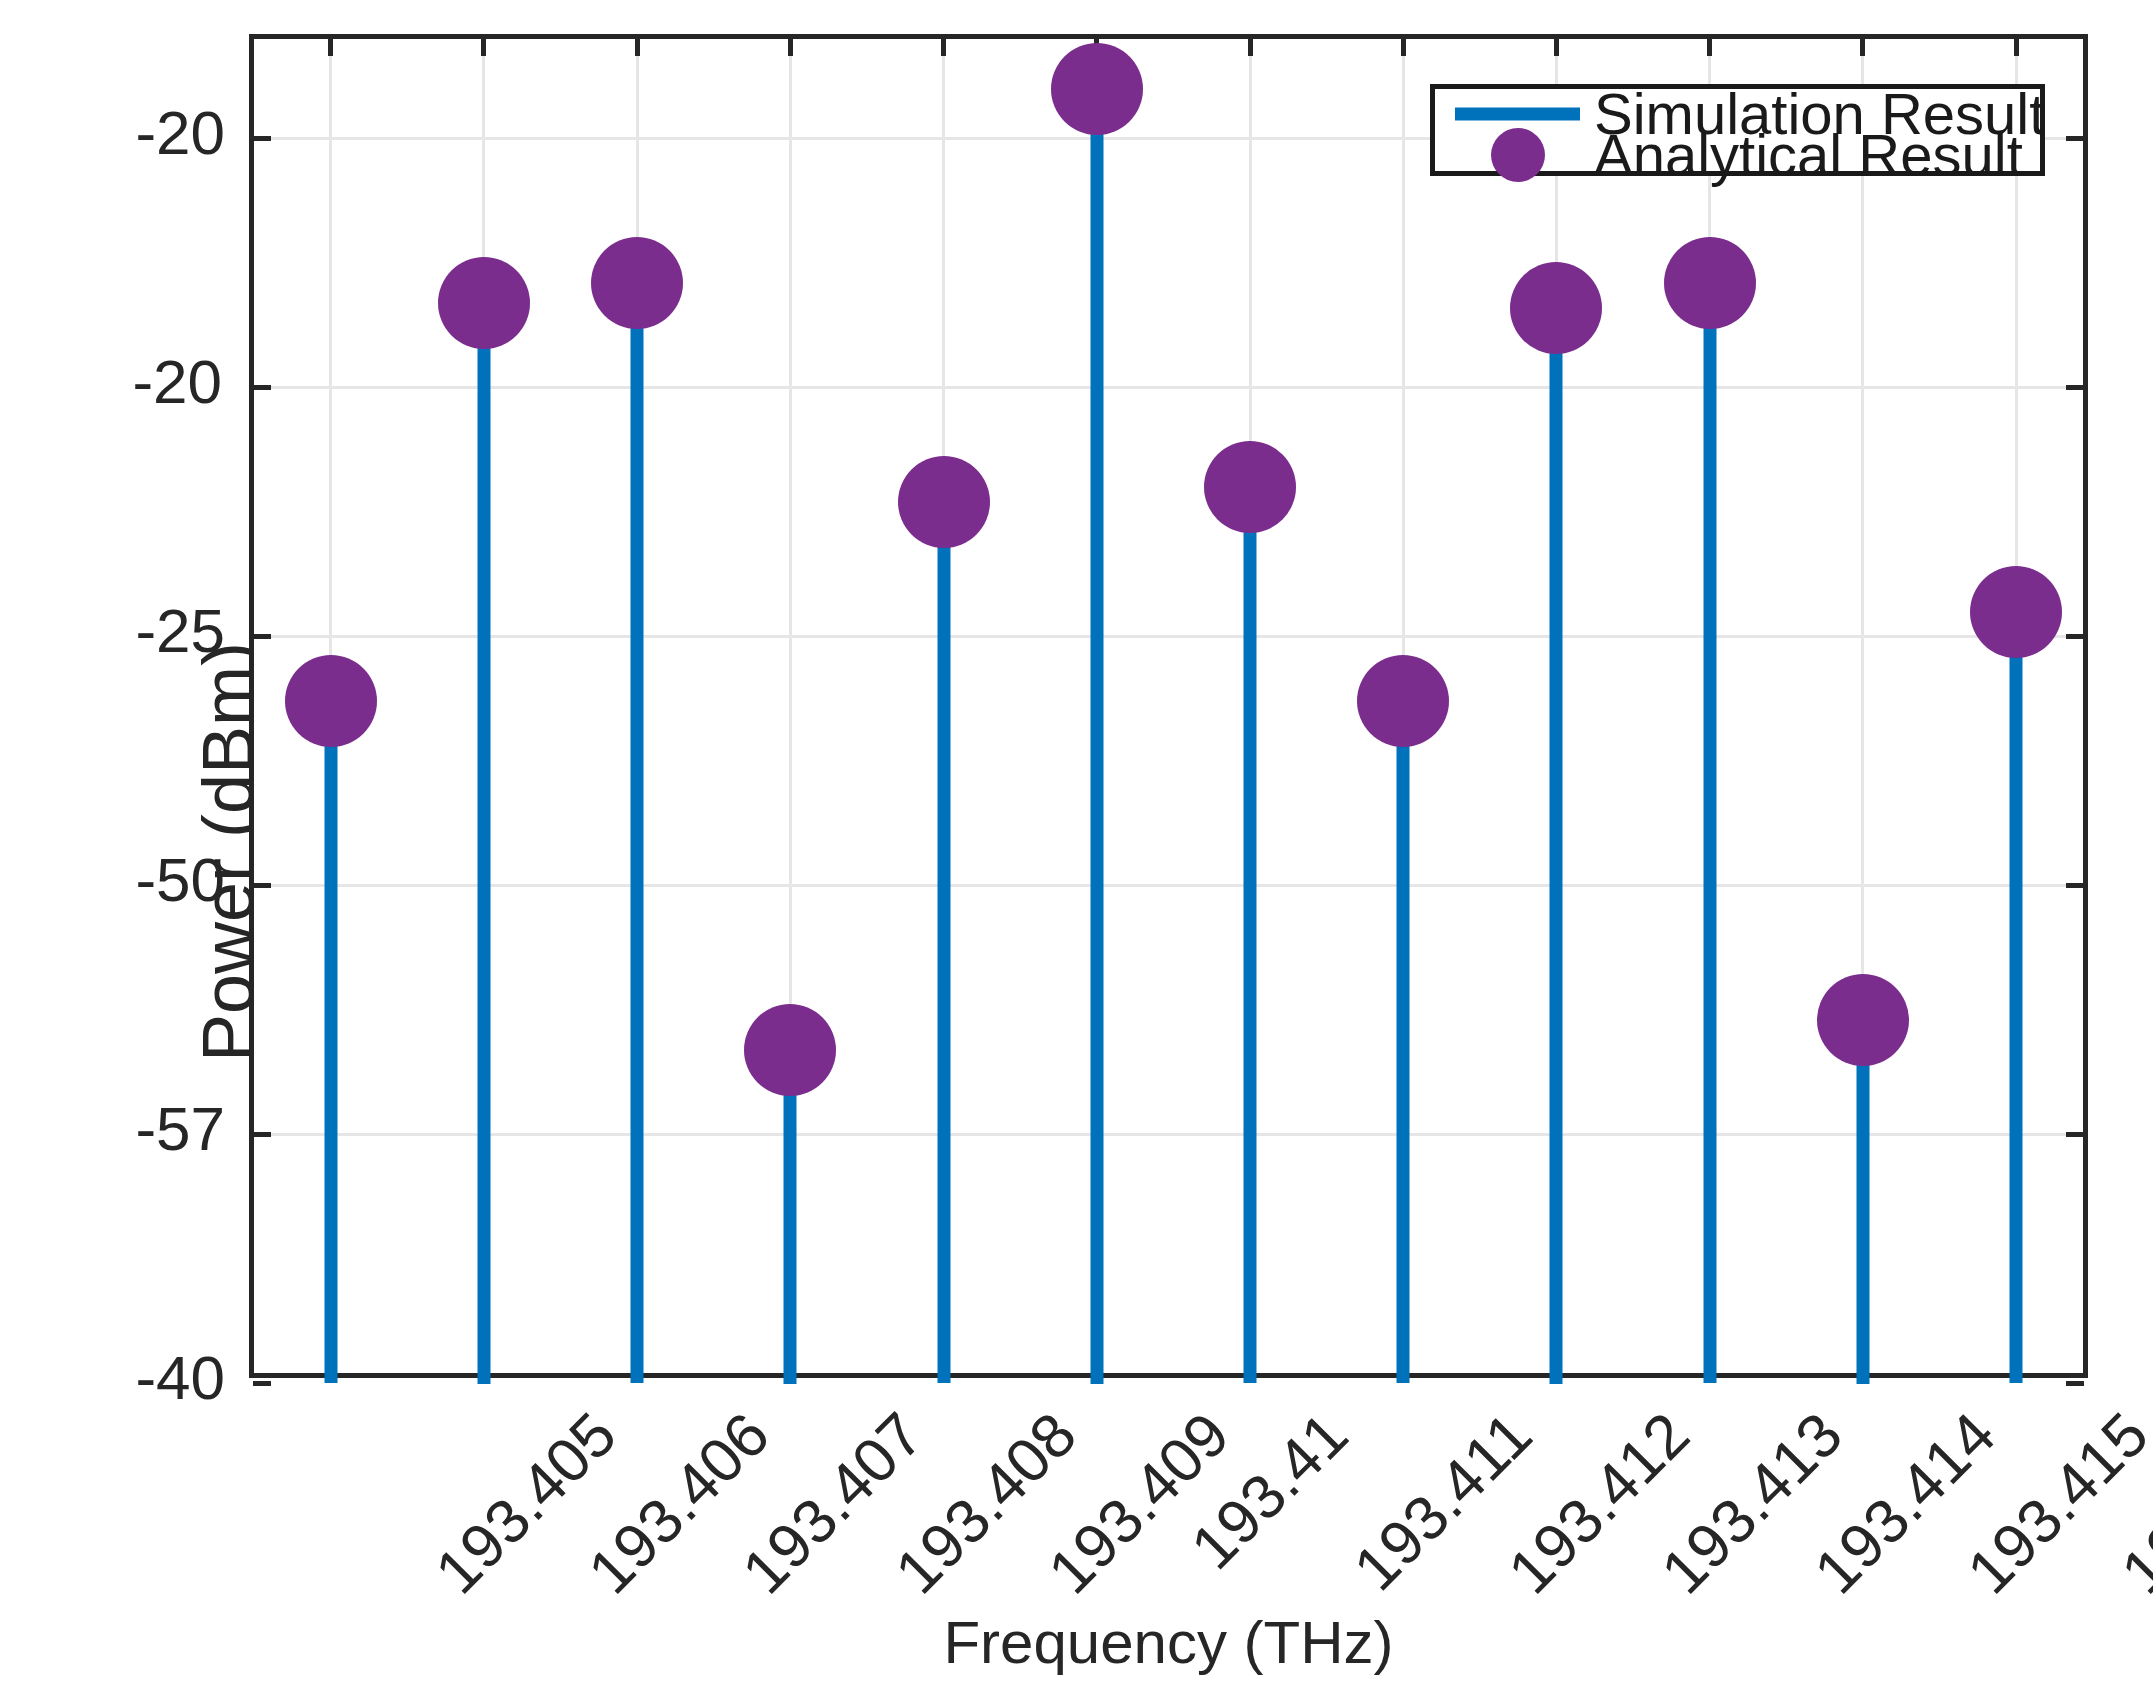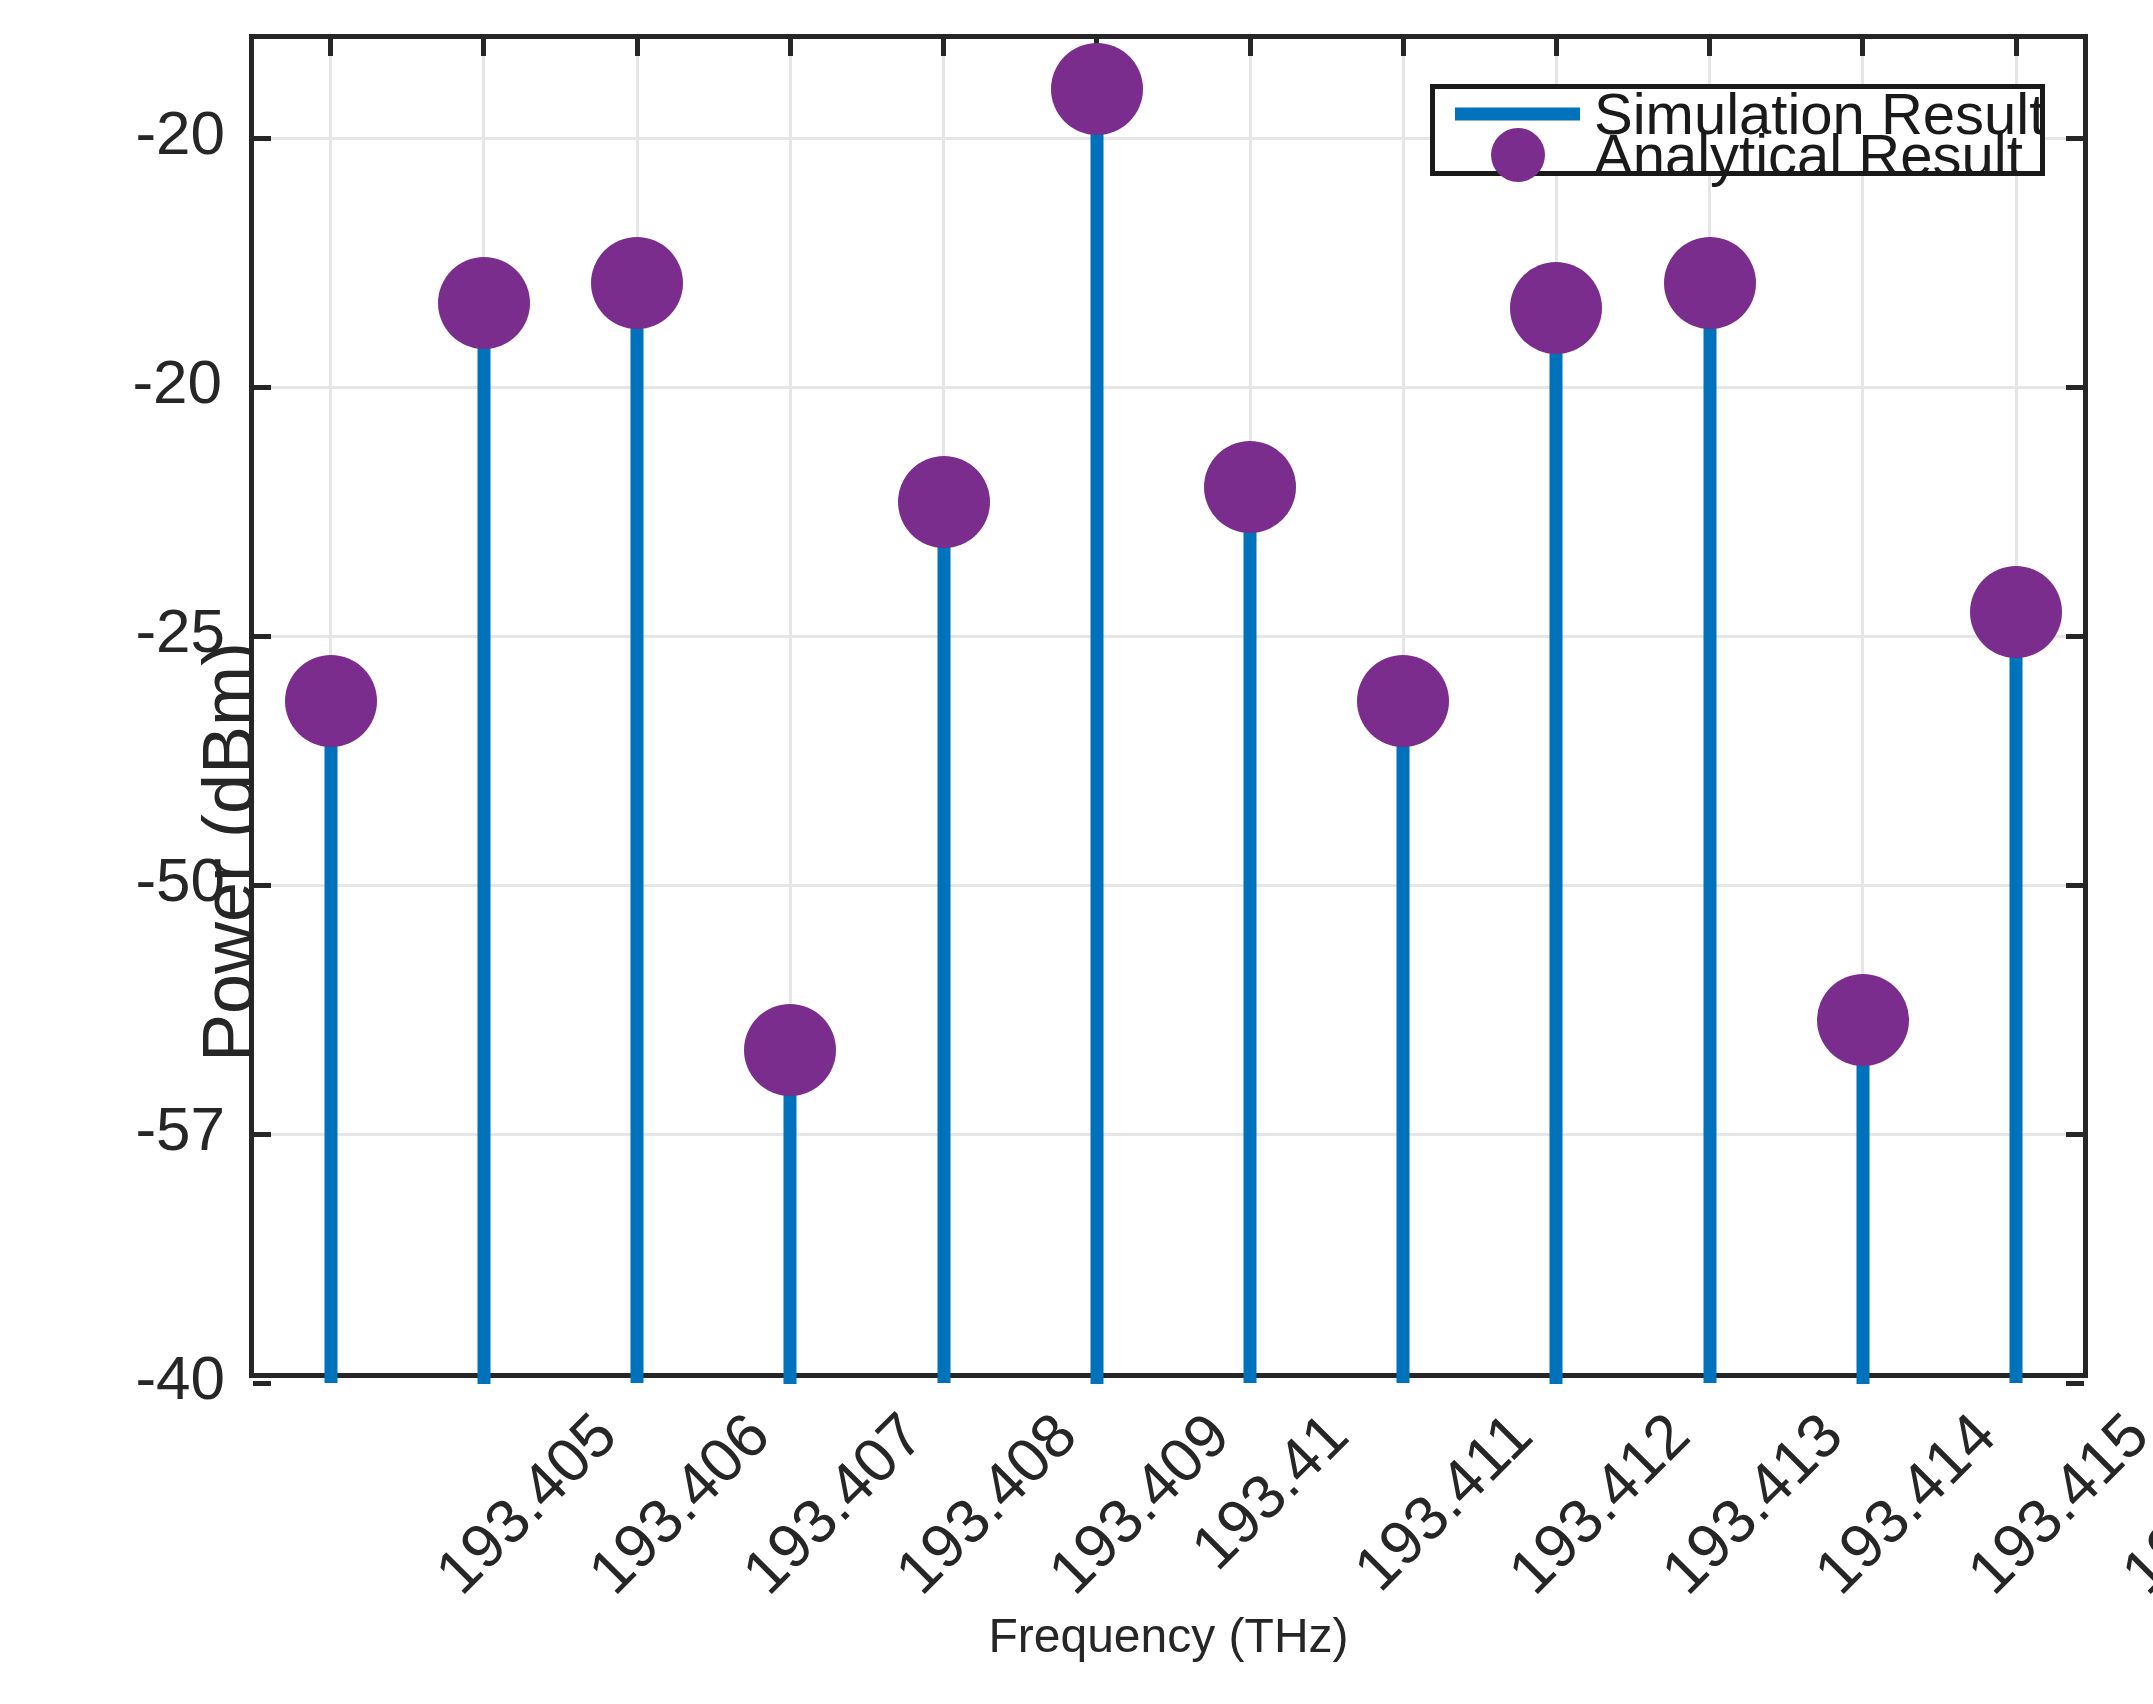--- a/index.html
+++ b/index.html
@@ -127,21 +127,21 @@
     font-size: 72px;
     color: #262626;
     white-space: nowrap;
   }
   #xlabel {
     position: absolute;
     left: 249px;
     width: 1839px;
     top: 1608px;
     text-align: center;
-    font-size: 48px;
+    font-size: 60px;
     color: #262626;
     white-space: nowrap;
   }
 
   
   #legend {
     position: absolute;
     left: 1430px;
     top: 84px;
     width: 615px;

